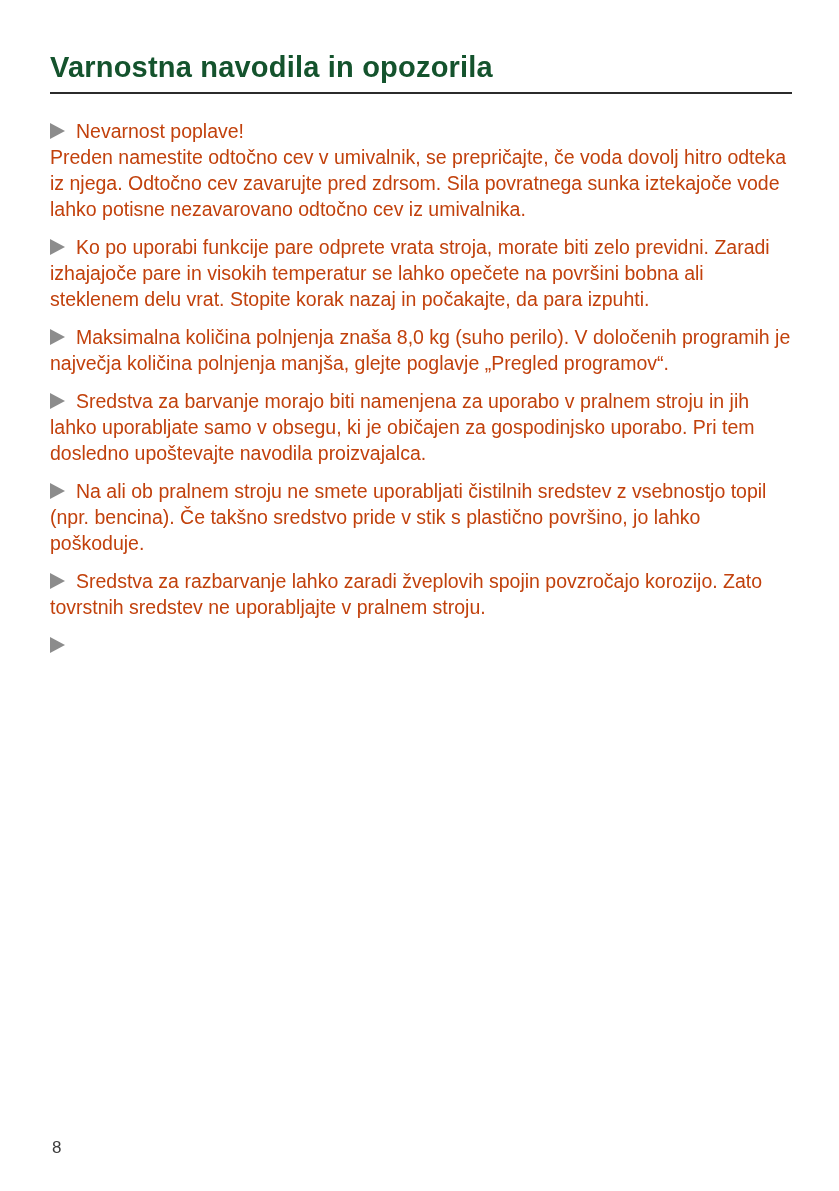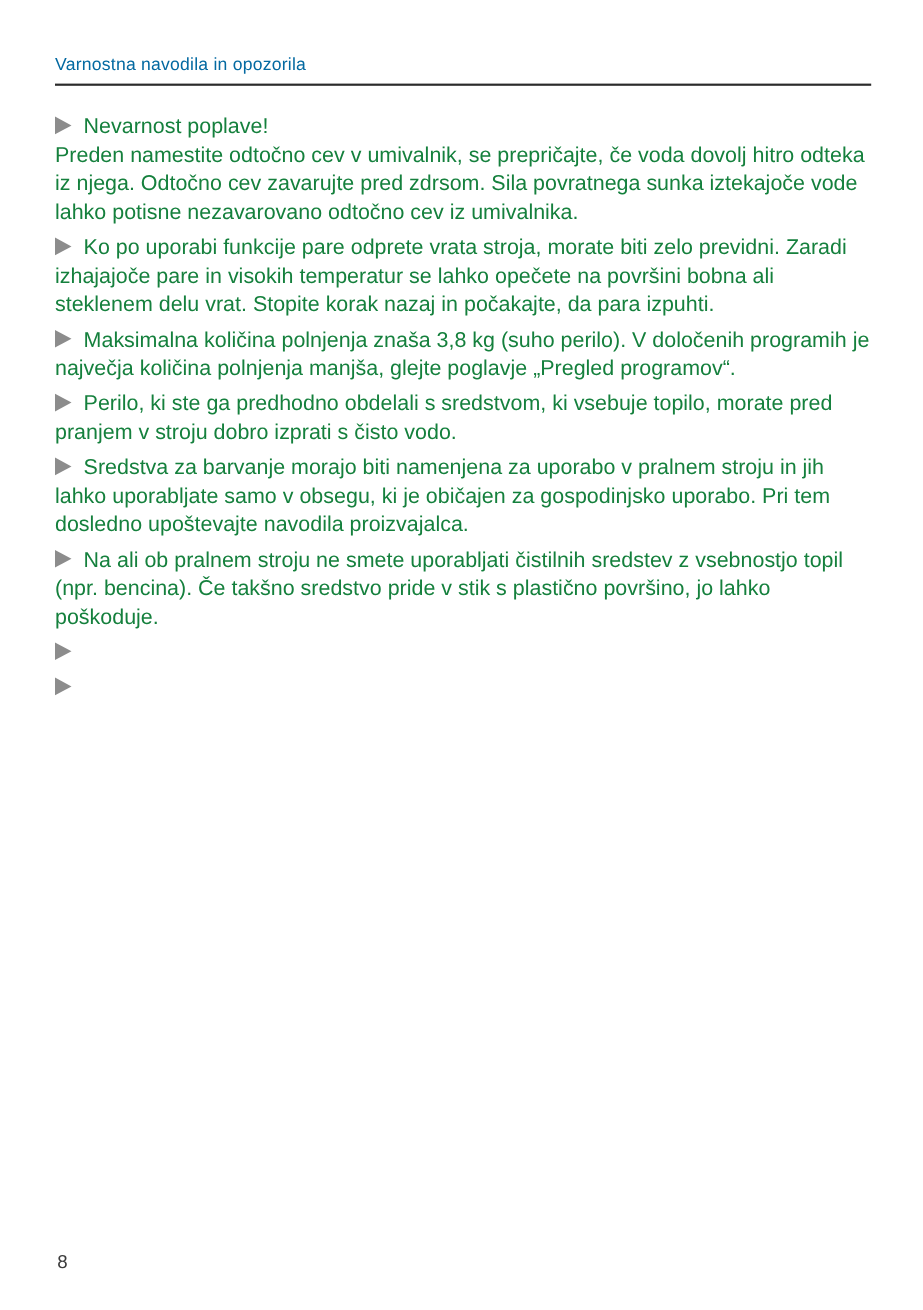--- a/index.html
+++ b/index.html
@@ -13,41 +13,41 @@
     height: 1191px;
     background: #ffffff;
     font-family: "Liberation Sans", "DejaVu Sans", sans-serif;
     color: #3c3c3c;
     overflow: hidden;
     box-sizing: border-box;
     padding: 50px 47px 0 50px;
   }
   .title {
     margin: 0;
-    font-size: 16px;
-    font-weight: normal;
-    color: #0369a1;
+    font-size: 29px;
+    font-weight: bold;
+    color: #14532d;
     letter-spacing: 0.2px;
     line-height: 1.2;
   }
   .title-rule {
     border: none;
     border-top: 2.5px solid #2b2b2b;
     margin: 7px 0 0 0;
     width: 742px;
   }
   .content {
     margin-top: 24px;
     width: 744px;
   }
   .item {
-    margin: 0 0 6px 0;
+    margin: 12px 0 6px 0;
     font-size: 19.5px;
     line-height: 26px;
-    color: #15803d;
+    color: #c2410c;
   }
   .tri {
     display: inline-block;
     width: 0;
     height: 0;
     border-left: 15px solid #8c8c8c;
     border-top: 8px solid transparent;
     border-bottom: 8px solid transparent;
     margin-right: 11px;
     vertical-align: -1px;
@@ -68,30 +68,29 @@
   <h1 class="title">Varnostna navodila in opozorila</h1>
   <hr class="title-rule">
 
   <div class="content">
 
     <p class="item"><span class="tri"></span><span>Nevarnost poplave!</span><br><span>Preden namestite odtočno cev v umivalnik, se prepričajte, če voda dovolj hitro odteka iz njega. Odtočno cev zavarujte pred zdrsom. Sila povratnega sunka iztekajoče vode lahko potisne nezavarovano odtočno cev iz umivalnika.</span></p>
 
 
     <p class="item"><span class="tri"></span><span>Ko po uporabi funkcije pare odprete vrata stroja, morate biti zelo previdni. Zaradi izhajajoče pare in visokih temperatur se lahko opečete na površini bobna ali steklenem delu vrat. Stopite korak nazaj in počakajte, da para izpuhti.</span></p>
 
-    <p class="item"><span class="tri"></span><span>Maksimalna količina polnjenja znaša 3,8 kg (suho perilo). V določenih programih je največja količina polnjenja manjša, glejte poglavje „Pregled programov“.</span></p>
+    <p class="item"><span class="tri"></span><span>Maksimalna količina polnjenja znaša 8,0 kg (suho perilo). V določenih programih je največja količina polnjenja manjša, glejte poglavje „Pregled programov“.</span></p>
 
 
-    <p class="item"><span class="tri"></span><span>Perilo, ki ste ga predhodno obdelali s sredstvom, ki vsebuje topilo, morate pred pranjem v stroju dobro izprati s čisto vodo.</span></p>
 
     <p class="item"><span class="tri"></span><span>Sredstva za barvanje morajo biti namenjena za uporabo v pralnem stroju in jih lahko uporabljate samo v obsegu, ki je običajen za gospodinjsko uporabo. Pri tem dosledno upoštevajte navodila proizvajalca.</span></p>
 
     <p class="item"><span class="tri"></span><span>Na ali ob pralnem stroju ne smete uporabljati čistilnih sredstev z vsebnostjo topil (npr. bencina). Če takšno sredstvo pride v stik s plastično površino, jo lahko poškoduje.</span></p>
 
-    <p class="item"><span class="tri"></span></p>
+    <p class="item"><span class="tri"></span><span>Sredstva za razbarvanje lahko zaradi žveplovih spojin povzročajo korozijo. Zato tovrstnih sredstev ne uporabljajte v pralnem stroju.</span></p>
 
     <p class="item"><span class="tri"></span></p>
 
   </div>
 
   <div class="page-number">8</div>
 
 </div>
 
 </body></html>

